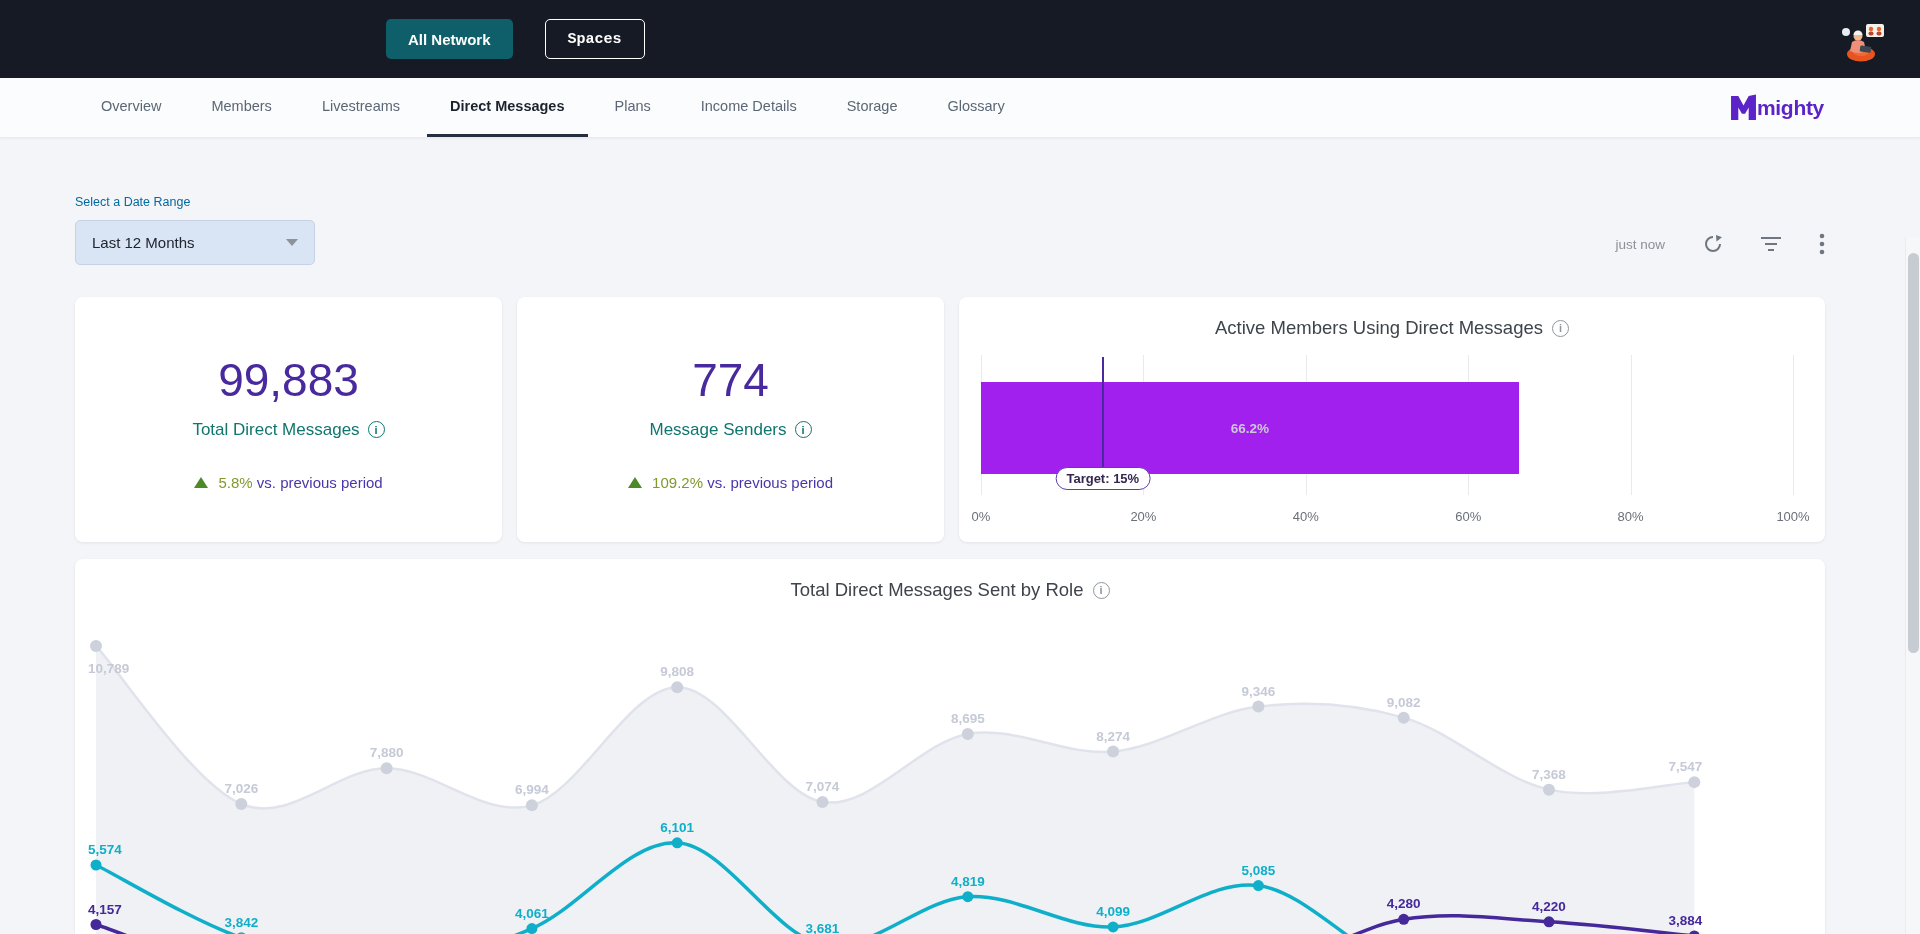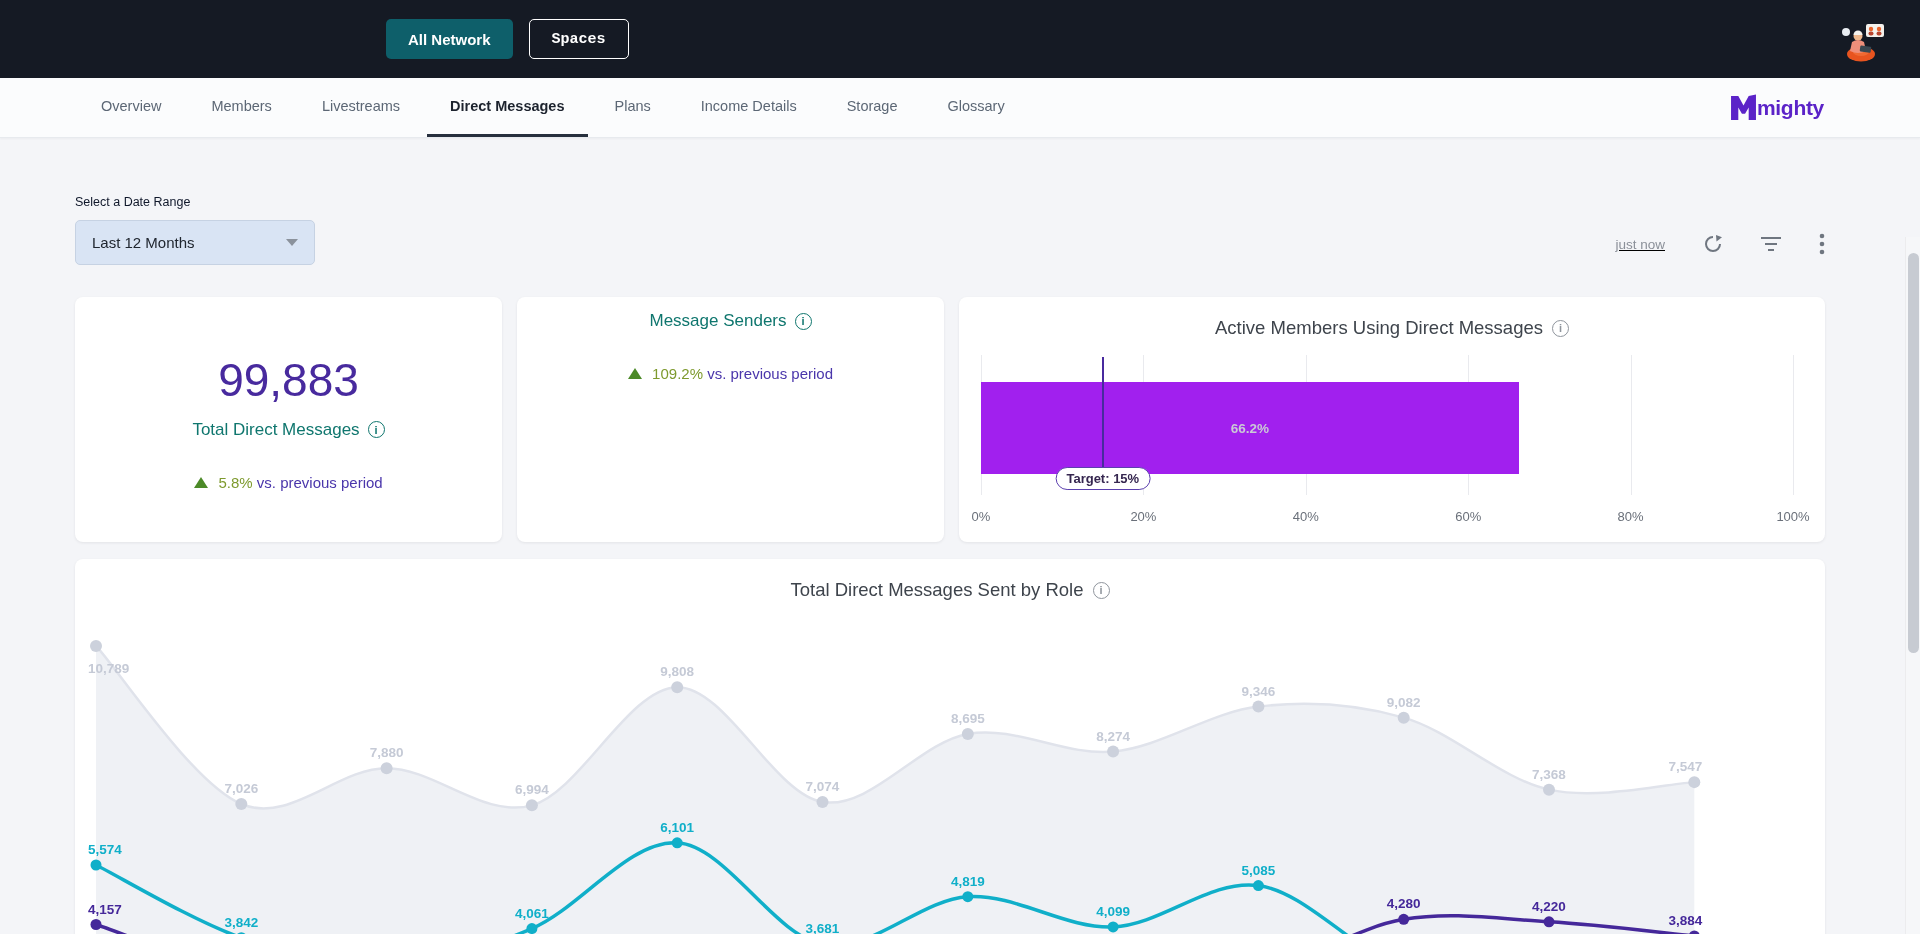--- a/index.html
+++ b/index.html
@@ -1,47 +1,47 @@
 <!DOCTYPE html>
 <html><head>
 <meta charset="utf-8">
 <style>
   * { margin:0; padding:0; box-sizing:border-box; }
   html,body { width:1920px; height:934px; overflow:hidden; background:#f4f5f8;
     font-family:"Liberation Sans","DejaVu Sans",sans-serif; }
 
   
   .topbar { position:relative; height:78px; background:#151a24; }
-  .topbar-buttons { position:absolute; left:386px; top:19px; display:flex; gap:16px;align-items:center; }
+  .topbar-buttons { position:absolute; left:386px; top:19px; display:flex; gap:32px;align-items:center; }
   .btn-network { height:40px; padding:0 22px; background:#0e5f6a; color:#fff; border:none;
     border-radius:5px; font-size:15px; font-weight:700; cursor:pointer; font-family:inherit; }
   .btn-spaces { height:40px; padding:0 22px; background:transparent; color:#fff;
     border:1.5px solid #fff; border-radius:5px; font-size:15px; font-weight:700; cursor:pointer; font-family:Liberation Mono, monospace; }
   .illustration { position:absolute; right:34px; top:22px; }
 
   
   .tabsbar { height:60px; background:#fbfcfd; border-bottom:1px solid #e7eaee;
     display:flex; align-items:stretch; padding-left:76px; box-shadow:0 1px 2px rgba(0,0,0,.04); }
   .tab { display:flex; align-items:center; padding:12px 23px; margin:0 2px; font-size:14.5px;
     color:#5c6775; cursor:pointer; border-bottom:3px solid transparent; white-space:nowrap; }
   .tab.active { color:#1d232e; font-weight:700; border-bottom-color:#262f3d; }
   .brand { margin-left:auto; margin-right:96px; display:flex; align-items:center; }
   .brand-text { font-size:21px; font-weight:800; color:#5b23c8; letter-spacing:-.3px; }
 
   
   .content { padding:0 95px 0 75px; }
-  .range-label { margin-top:57px; font-size:12.5px; color:#0f172a; }
+  .range-label { margin-top:57px; font-size:12.5px; color:#0369a1; }
   .controls-row { display:flex; align-items:flex-end; }
   .dropdown { margin-top:11px; width:240px; height:45px; background:#d9e4f4; border:1px solid #c6d2e3;
     border-radius:5px; display:flex; align-items:center; justify-content:space-between;
     padding:0 16px; cursor:pointer; }
   .dropdown-text { font-size:15px; color:#20262f; }
   .caret { width:0; height:0; border-left:6px solid transparent; border-right:6px solid transparent;
     border-top:7px solid #8b929c; }
-  .toolbar { margin-left:auto; display:flex; align-items:center; gap:38px; padding-bottom:10px;text-decoration:underline; }
+  .toolbar { margin-left:auto; display:flex; align-items:center; gap:38px; padding-bottom:10px; }
   .refreshed { font-size:13.5px; color:#8b9099; }
   .icon-btn { background:none; border:none; cursor:pointer; color:#6f7680; display:flex; align-items:center; }
 
   
   .cards-row { display:flex; gap:15px; margin-top:32px; }
   .card { background:#fff; border-radius:8px; box-shadow:0 1px 3px rgba(20,25,40,.08); }
   .kpi-card { width:427px; height:245px; text-align:center; }
   .kpi-value { margin-top:58px; font-size:46px; font-weight:500; color:#482a9e; line-height:1.1; }
   .kpi-label { margin-top:14px; font-size:17px; color:#0f766e; display:flex; align-items:center;
     justify-content:center; gap:8px; }
@@ -167,20 +167,21 @@
       </div>
       <div class="kpi-change">
         <span class="tri-up"></span>
         <span class="pct">5.8%</span>
         <span class="suffix"> </span>
         <span class="suffix">vs. previous period</span>
       </div>
     </div>
 
     <div class="card kpi-card">
+      <div class="kpi-value">774</div>
       <div class="kpi-label">
         <span>Message Senders</span>
         <span class="info-i">i</span>
       </div>
       <div class="kpi-change">
         <span class="tri-up"></span>
         <span class="pct">109.2%</span>
         <span class="suffix"> </span>
         <span class="suffix">vs. previous period</span>
       </div>

